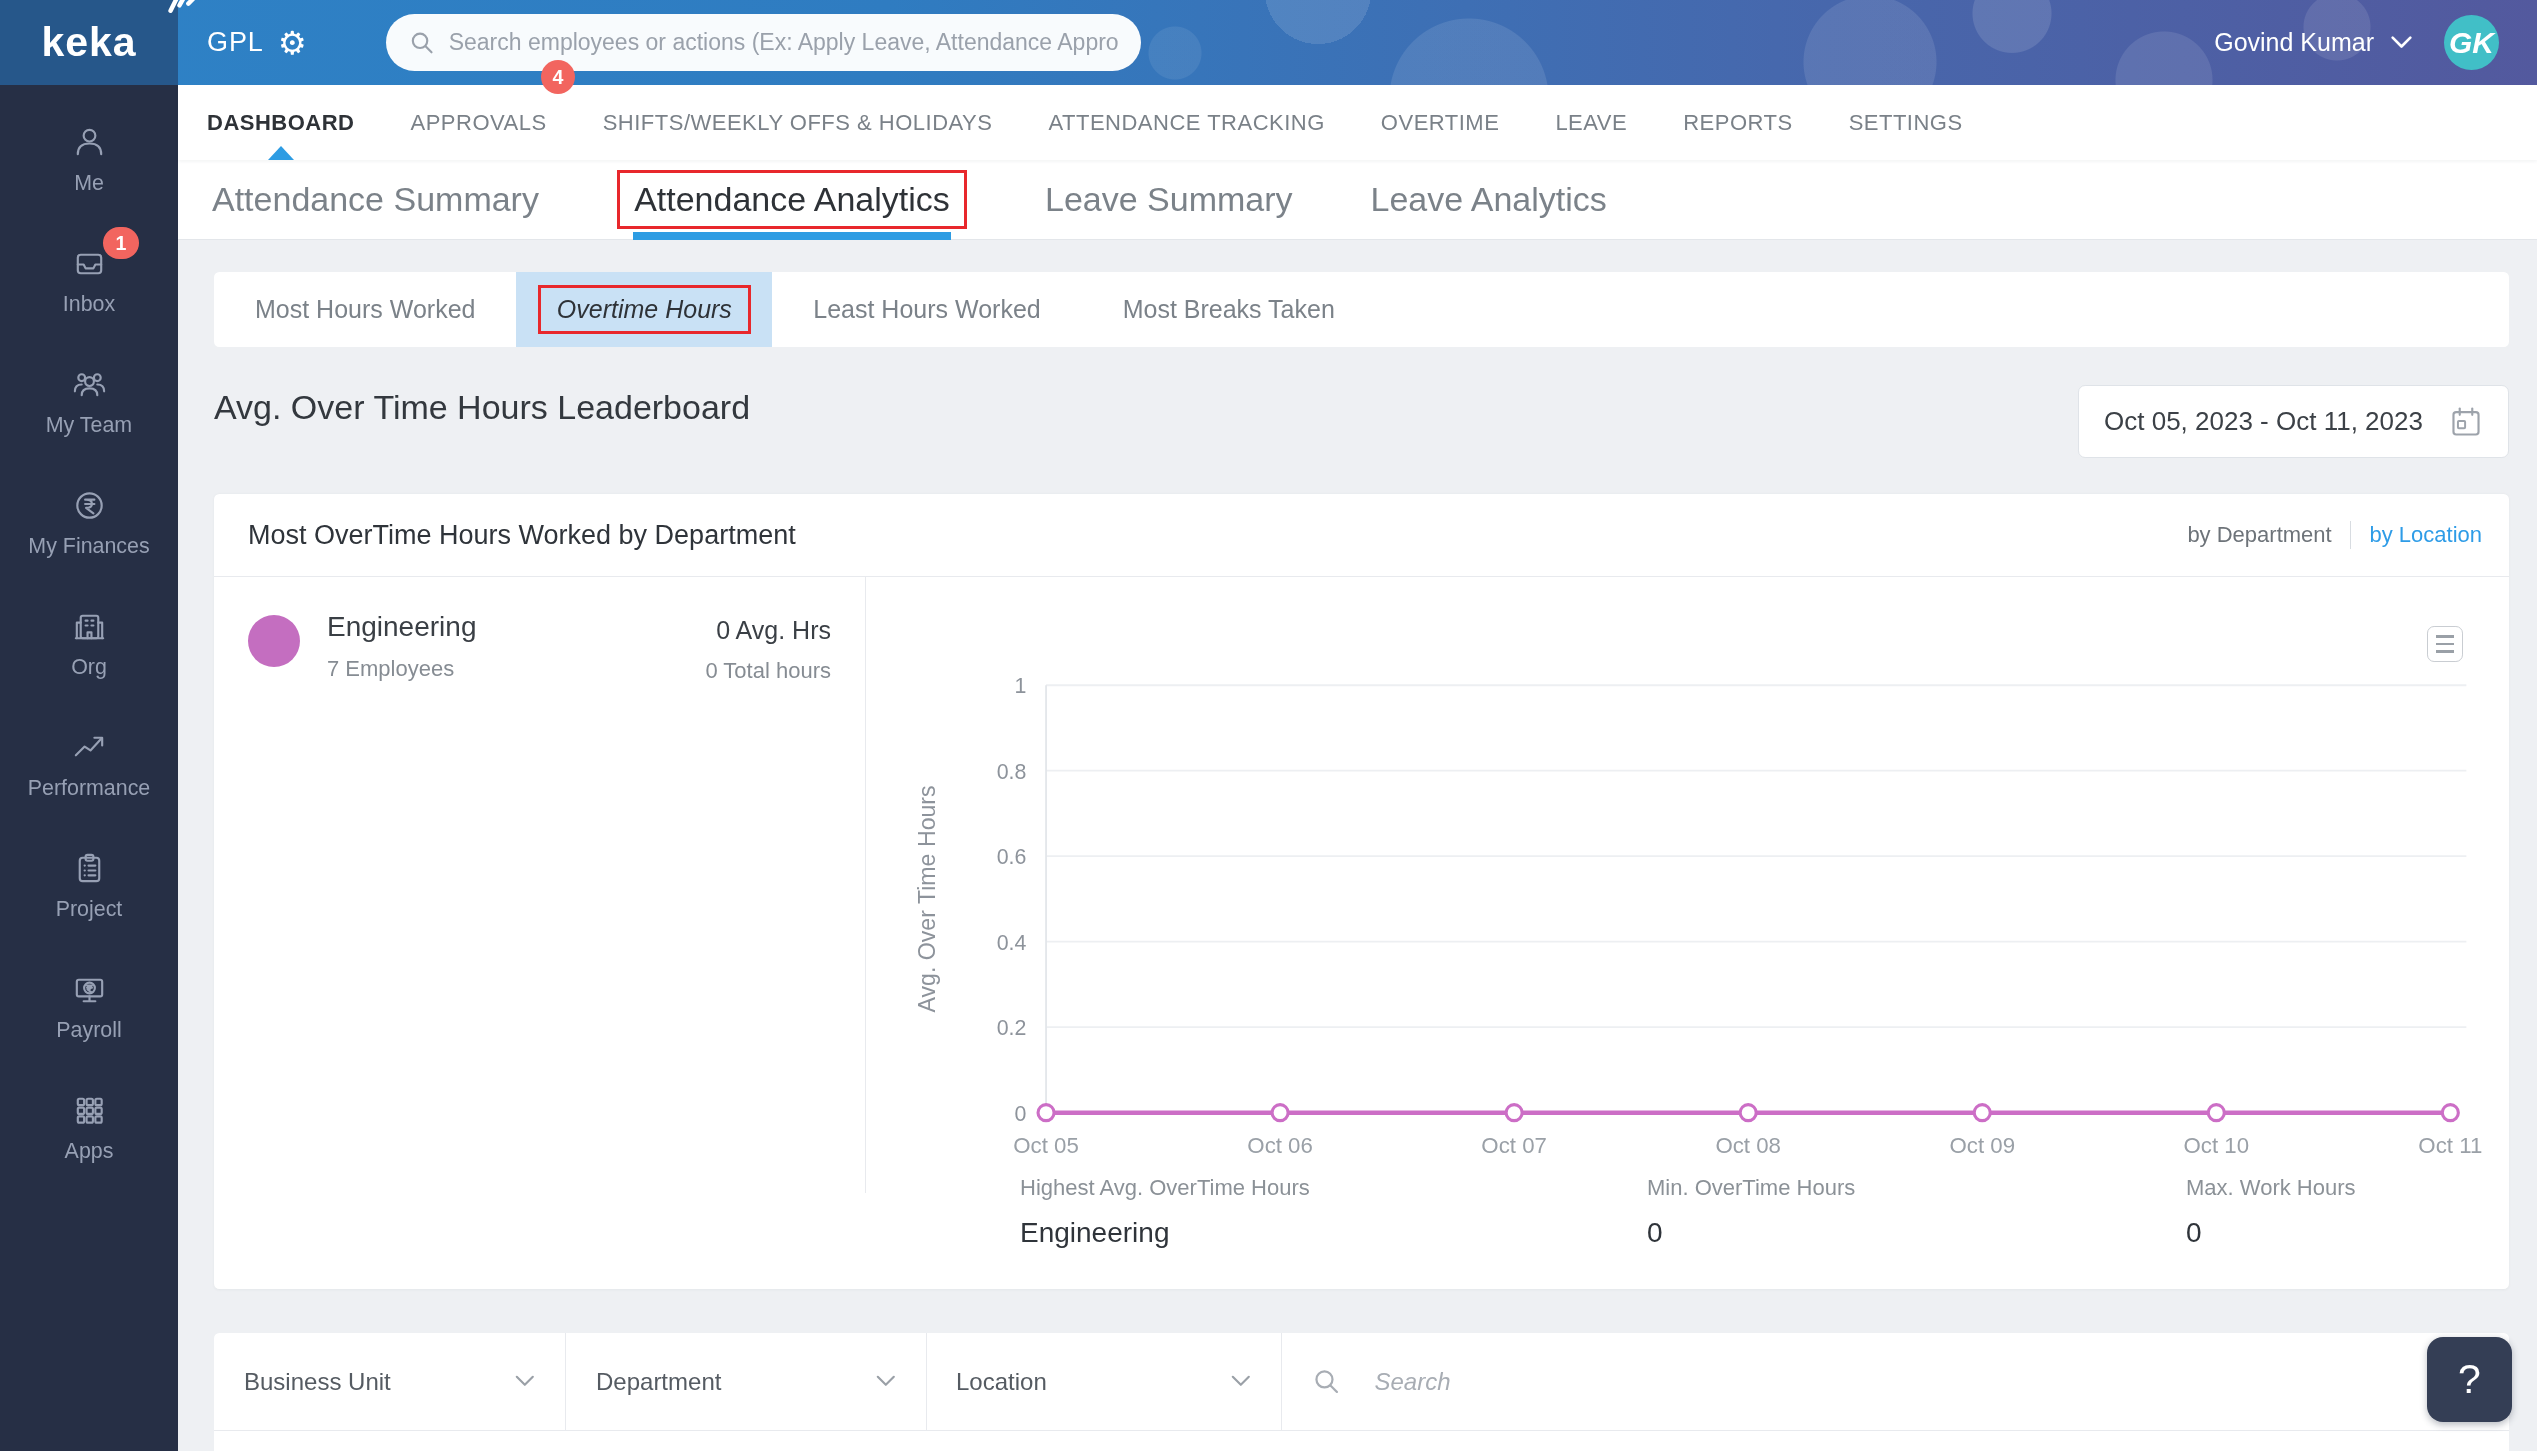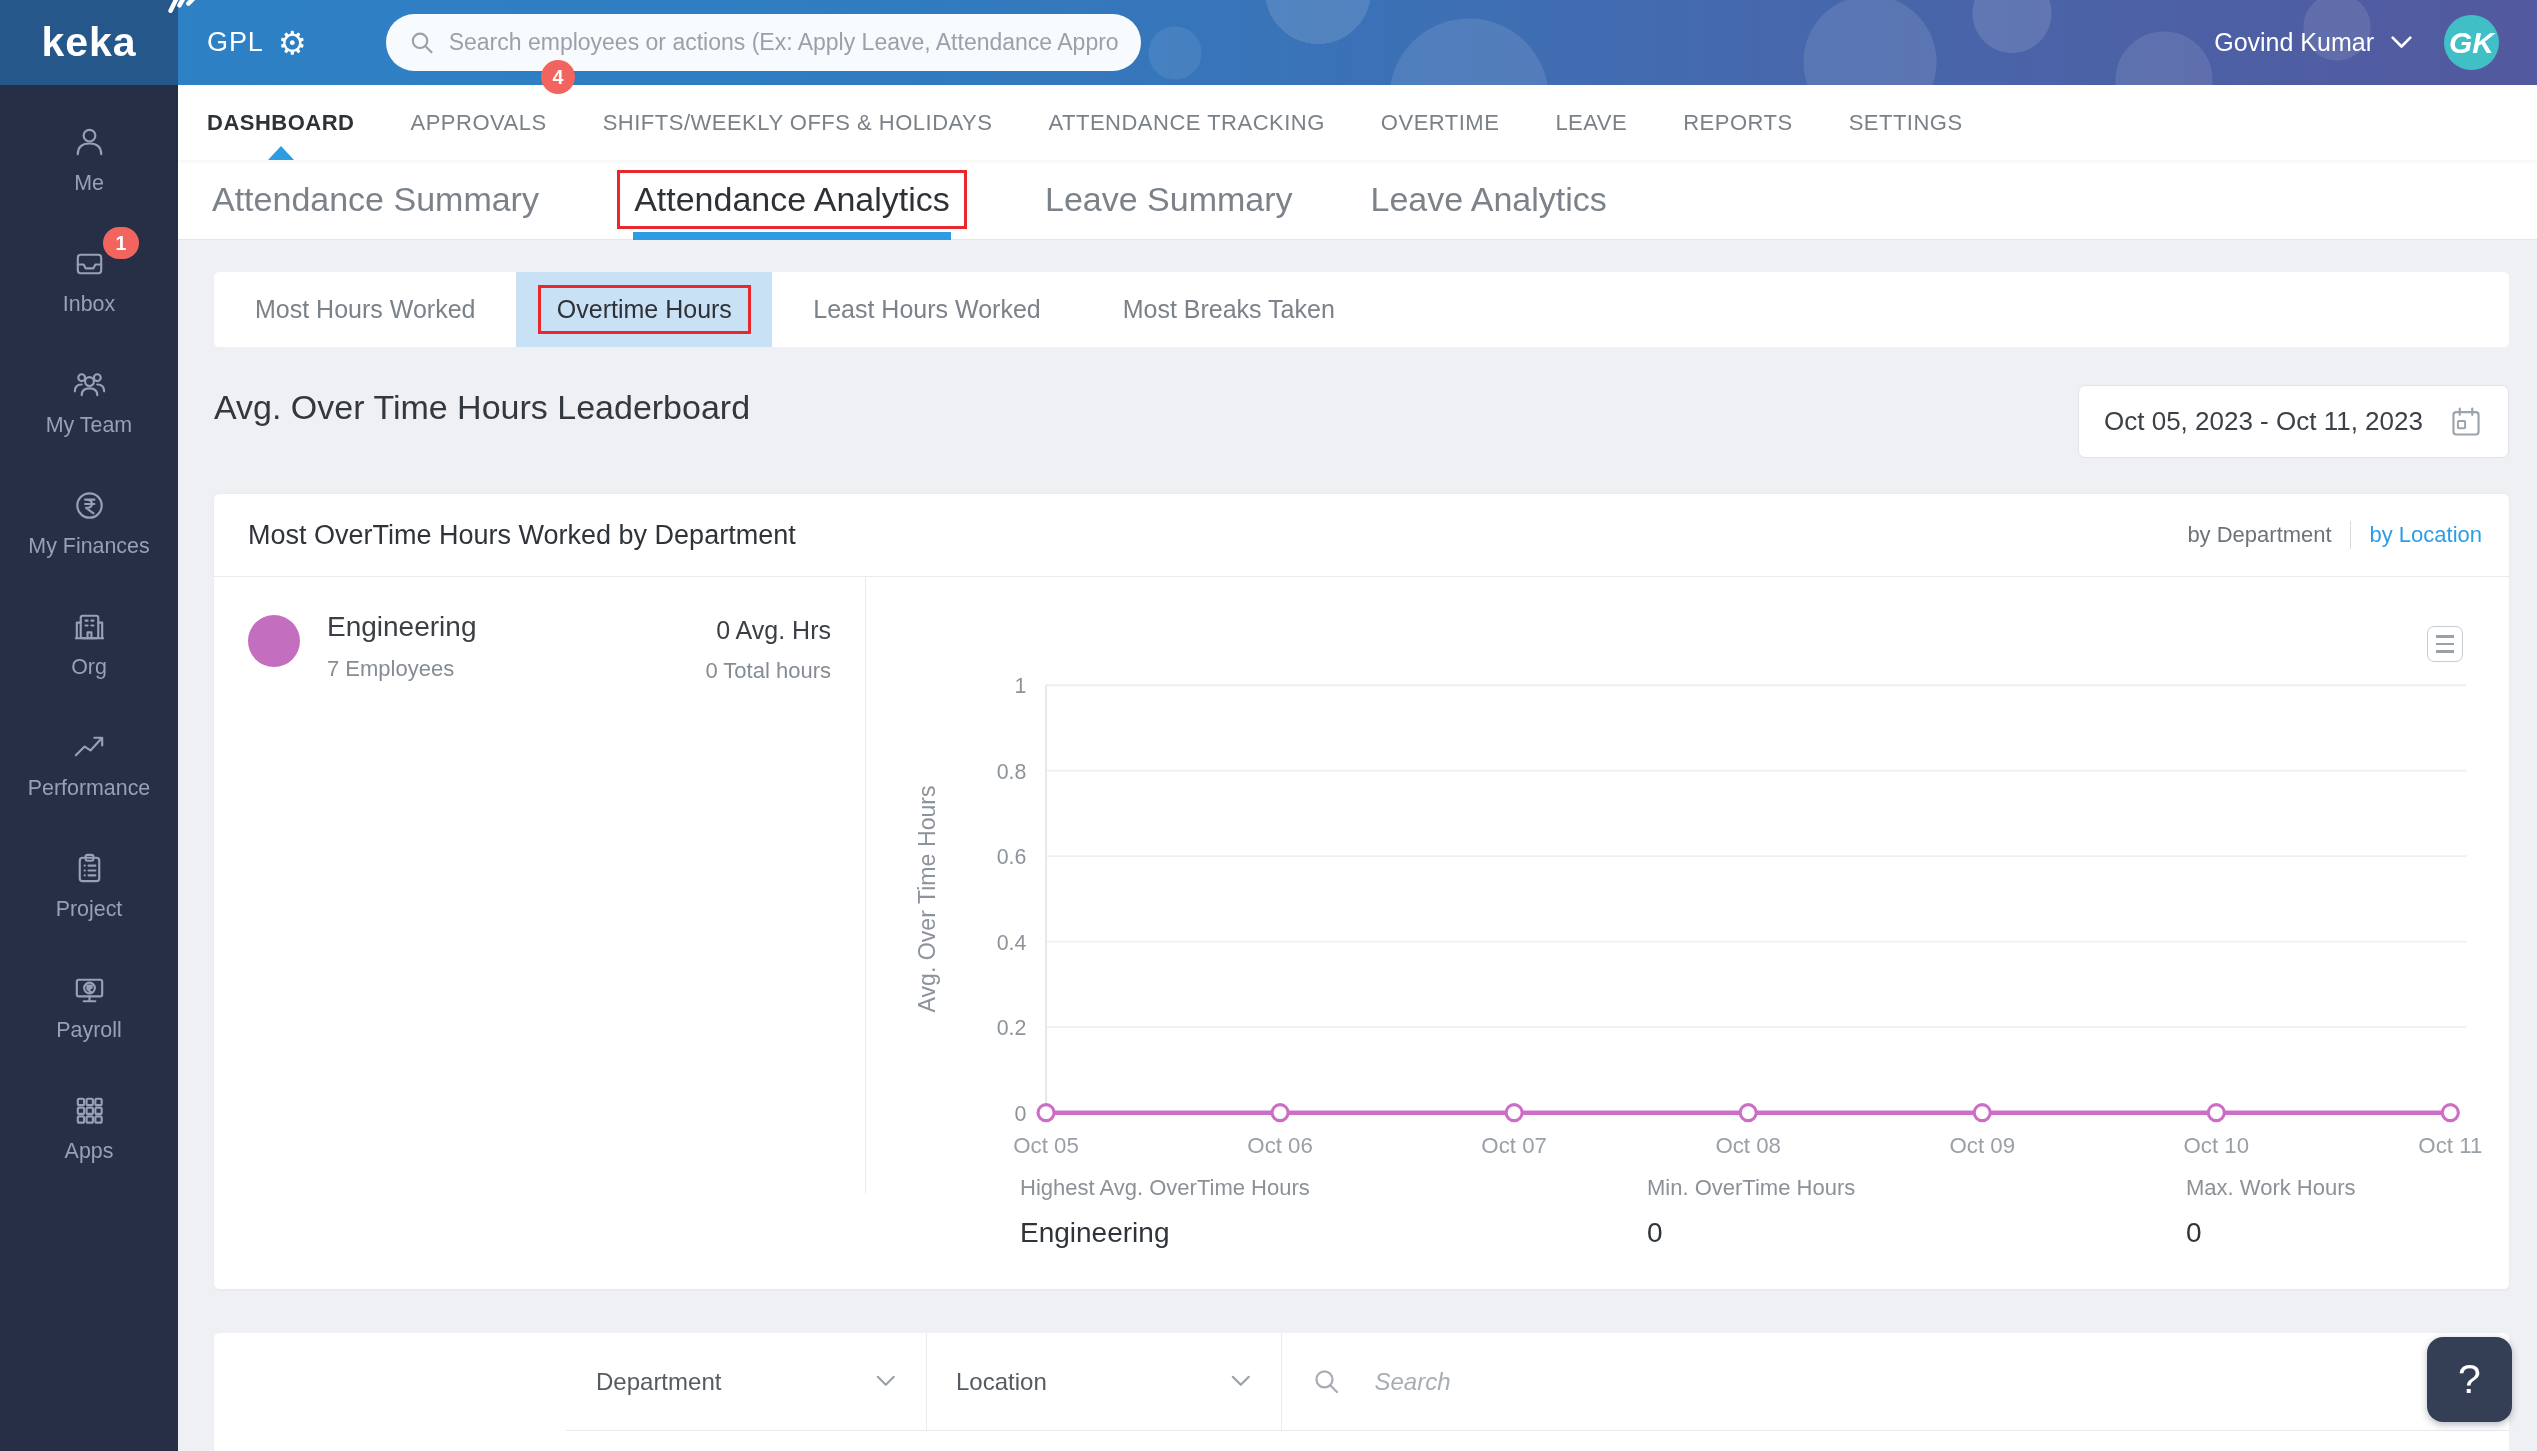--- a/index.html
+++ b/index.html
@@ -65,21 +65,21 @@
   .subnav-item { position:relative; font-size:34px; color:#7b8289; cursor:pointer; height:80px; display:flex; align-items:center; }
   .subnav-item.active { color:#2e3237; }
   .subnav-item.active .sn-txt { border:3.6px solid var(--annot,#e8282c); padding:7.1px 14.2px; }
   .subnav-item.active::after { content:""; position:absolute; left:16px; right:16px; bottom:0; height:7.1px; background:#2d9ce3; }
 
   
   .segbar { position:absolute; left:214px; top:272px; width:2295px; height:75px; background:#ffffff; border-radius:5.3px;
     display:flex; align-items:stretch; padding-left:0; }
   .seg { display:flex; align-items:center; padding:0 41px; font-size:25px; color:#7b8289; cursor:pointer; }
   .seg.selected { background:#c9e1f5; color:#2e3237; padding:0 21.4px; }
-  .seg.selected .seg-txt { border:3.6px solid var(--annot,#e8282c); padding:7.1px 16px; }
+  .seg.selected .seg-txt { border:3.6px solid var(--annot,#e8282c); padding:7.1px 16px;font-style:italic; }
 
   
   .page-title { position:absolute; left:214px; top:388px; font-size:34px; font-weight:500; color:#33383e; }
   .datebox { position:absolute; left:2078px; top:385px; width:431px; height:73px; background:#ffffff;
     border:1.8px solid #dfe3e8; border-radius:7.1px; display:flex; align-items:center; padding:0 25px; cursor:pointer; }
   .datebox .dt { font-size:26px; color:#3c4147; flex:1; }
 
   
   .card { position:absolute; left:214px; top:494px; width:2295px; height:795px; background:#ffffff;
     border-radius:5.3px; box-shadow:0 0.9px 2.7px rgba(40,50,60,.05); }
@@ -405,20 +405,26 @@
       <div class="st-value">0</div>
     </div>
     <div class="stat s2">
       <div class="st-label">Max. Work Hours</div>
       <div class="st-value">0</div>
     </div>
   </div>
 </div>
 
 <div class="filterbar">
+  <div class="fcell dd fc0">
+    <span class="flabel">Business Unit</span>
+    <svg width="19.6" height="12.5" viewBox="0 0 22 14">
+        <polyline points="2,2 11,11 20,2" stroke="#9aa0a7" stroke-width="2.4" fill="none" stroke-linecap="round" stroke-linejoin="round"></polyline>
+      </svg>
+  </div>
   <div class="fcell dd fc1">
     <span class="flabel">Department</span>
     <svg width="19.6" height="12.5" viewBox="0 0 22 14">
         <polyline points="2,2 11,11 20,2" stroke="#9aa0a7" stroke-width="2.4" fill="none" stroke-linecap="round" stroke-linejoin="round"></polyline>
       </svg>
   </div>
   <div class="fcell dd fc2">
     <span class="flabel">Location</span>
     <svg width="19.6" height="12.5" viewBox="0 0 22 14">
         <polyline points="2,2 11,11 20,2" stroke="#9aa0a7" stroke-width="2.4" fill="none" stroke-linecap="round" stroke-linejoin="round"></polyline>

